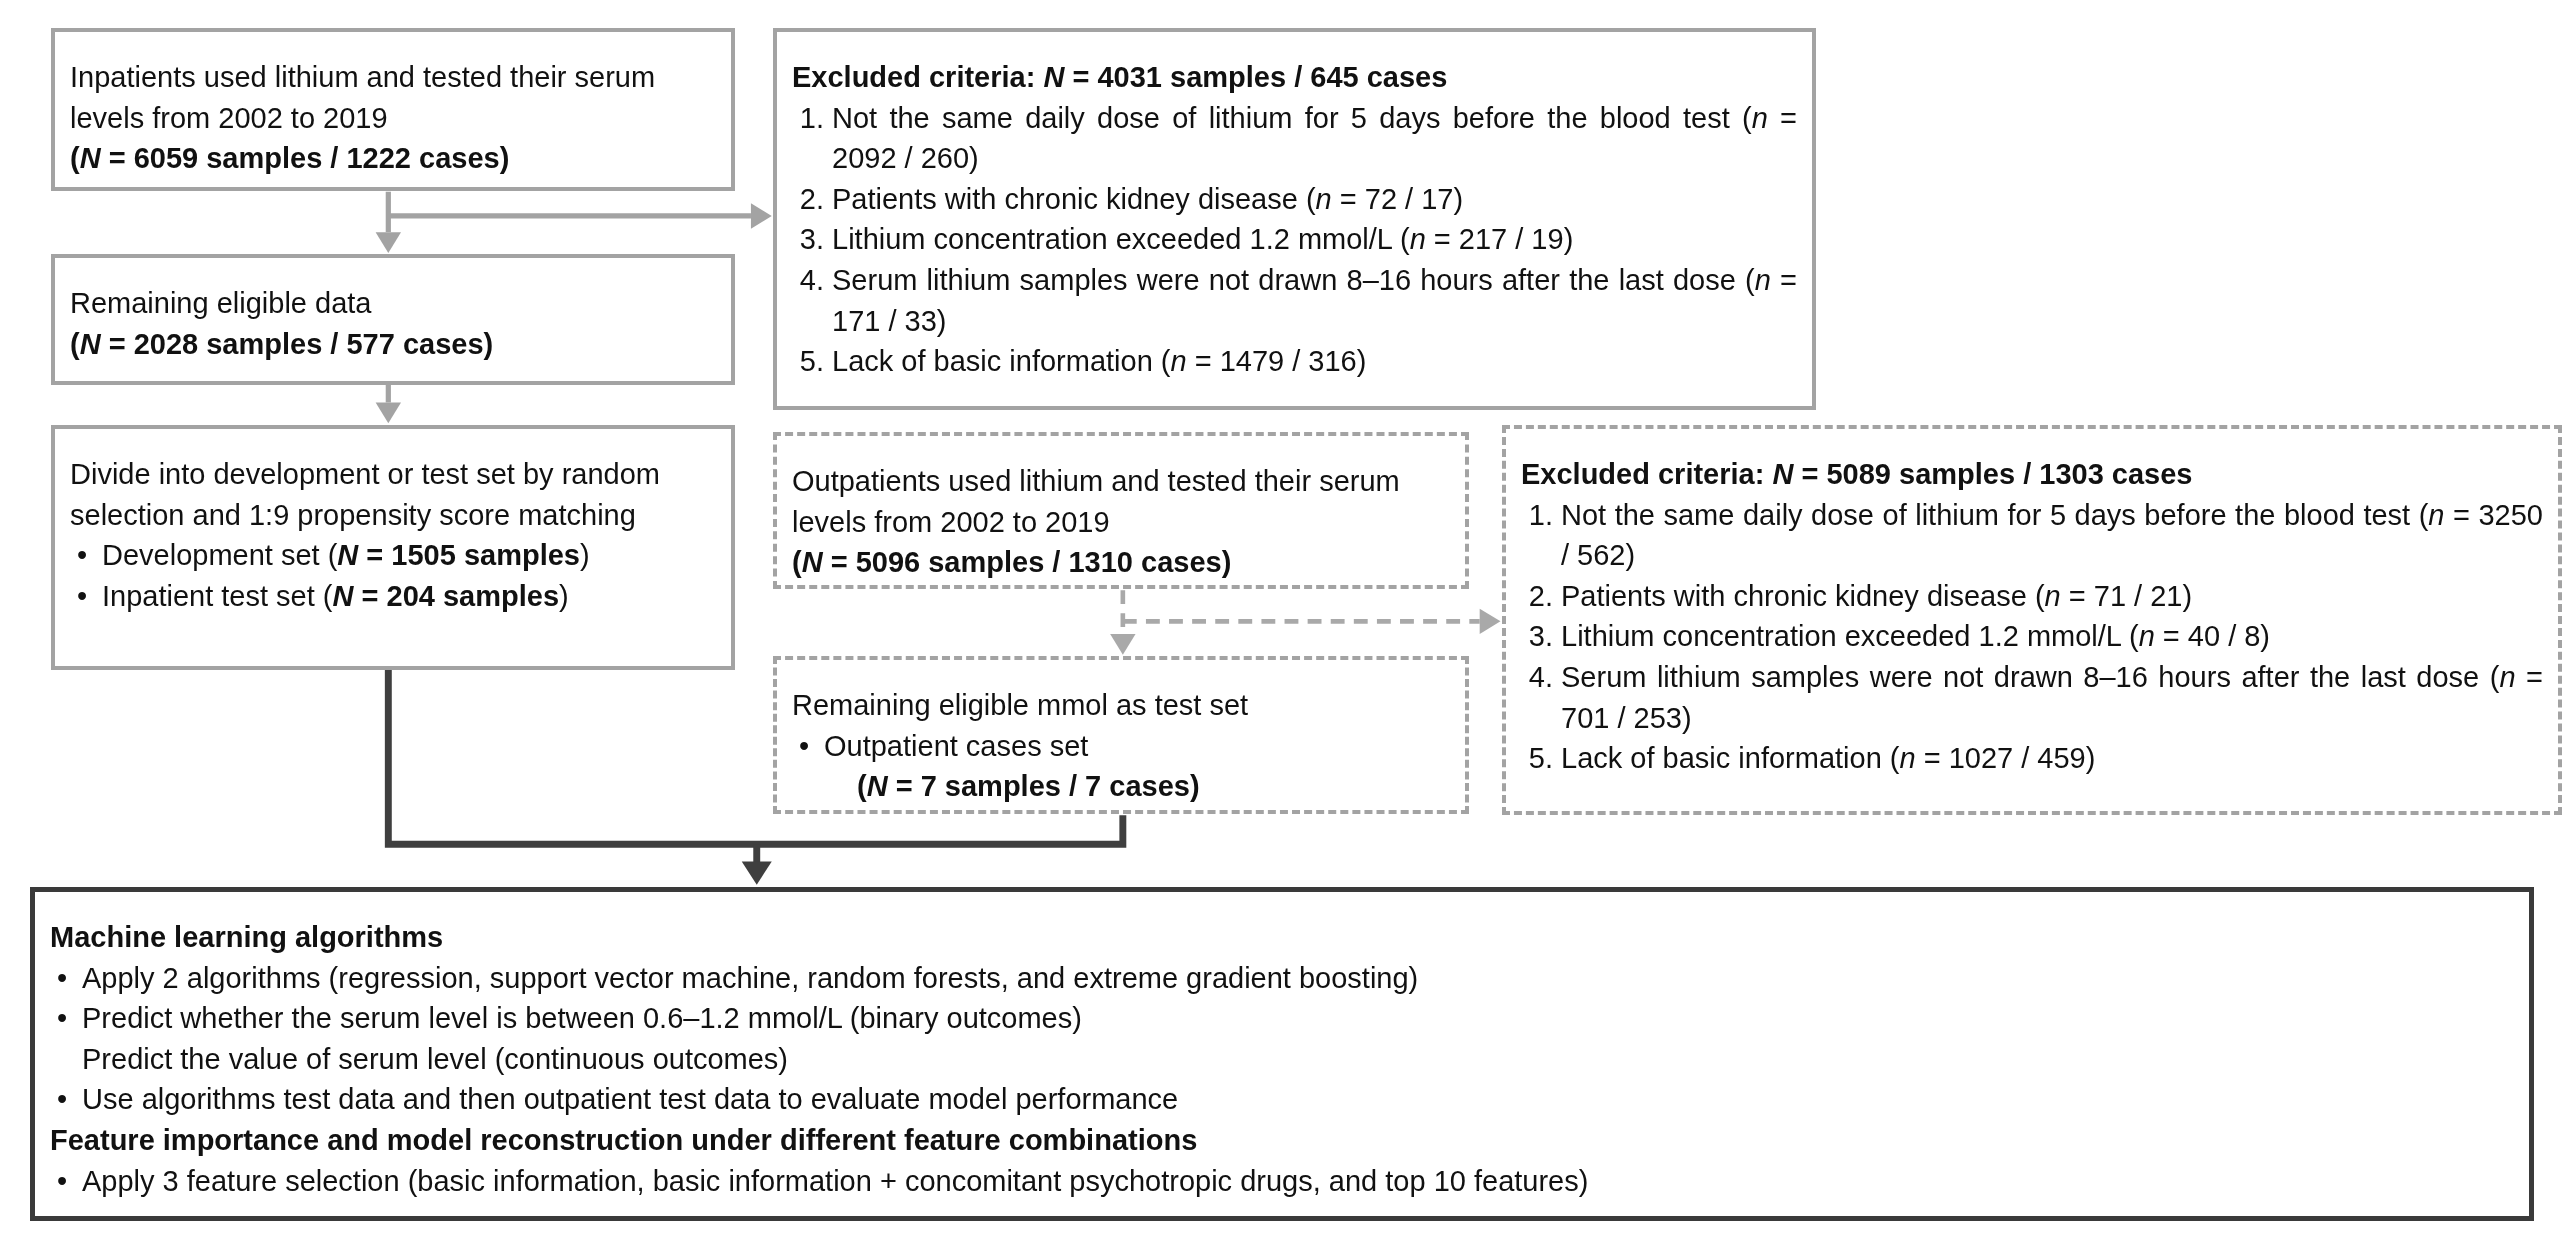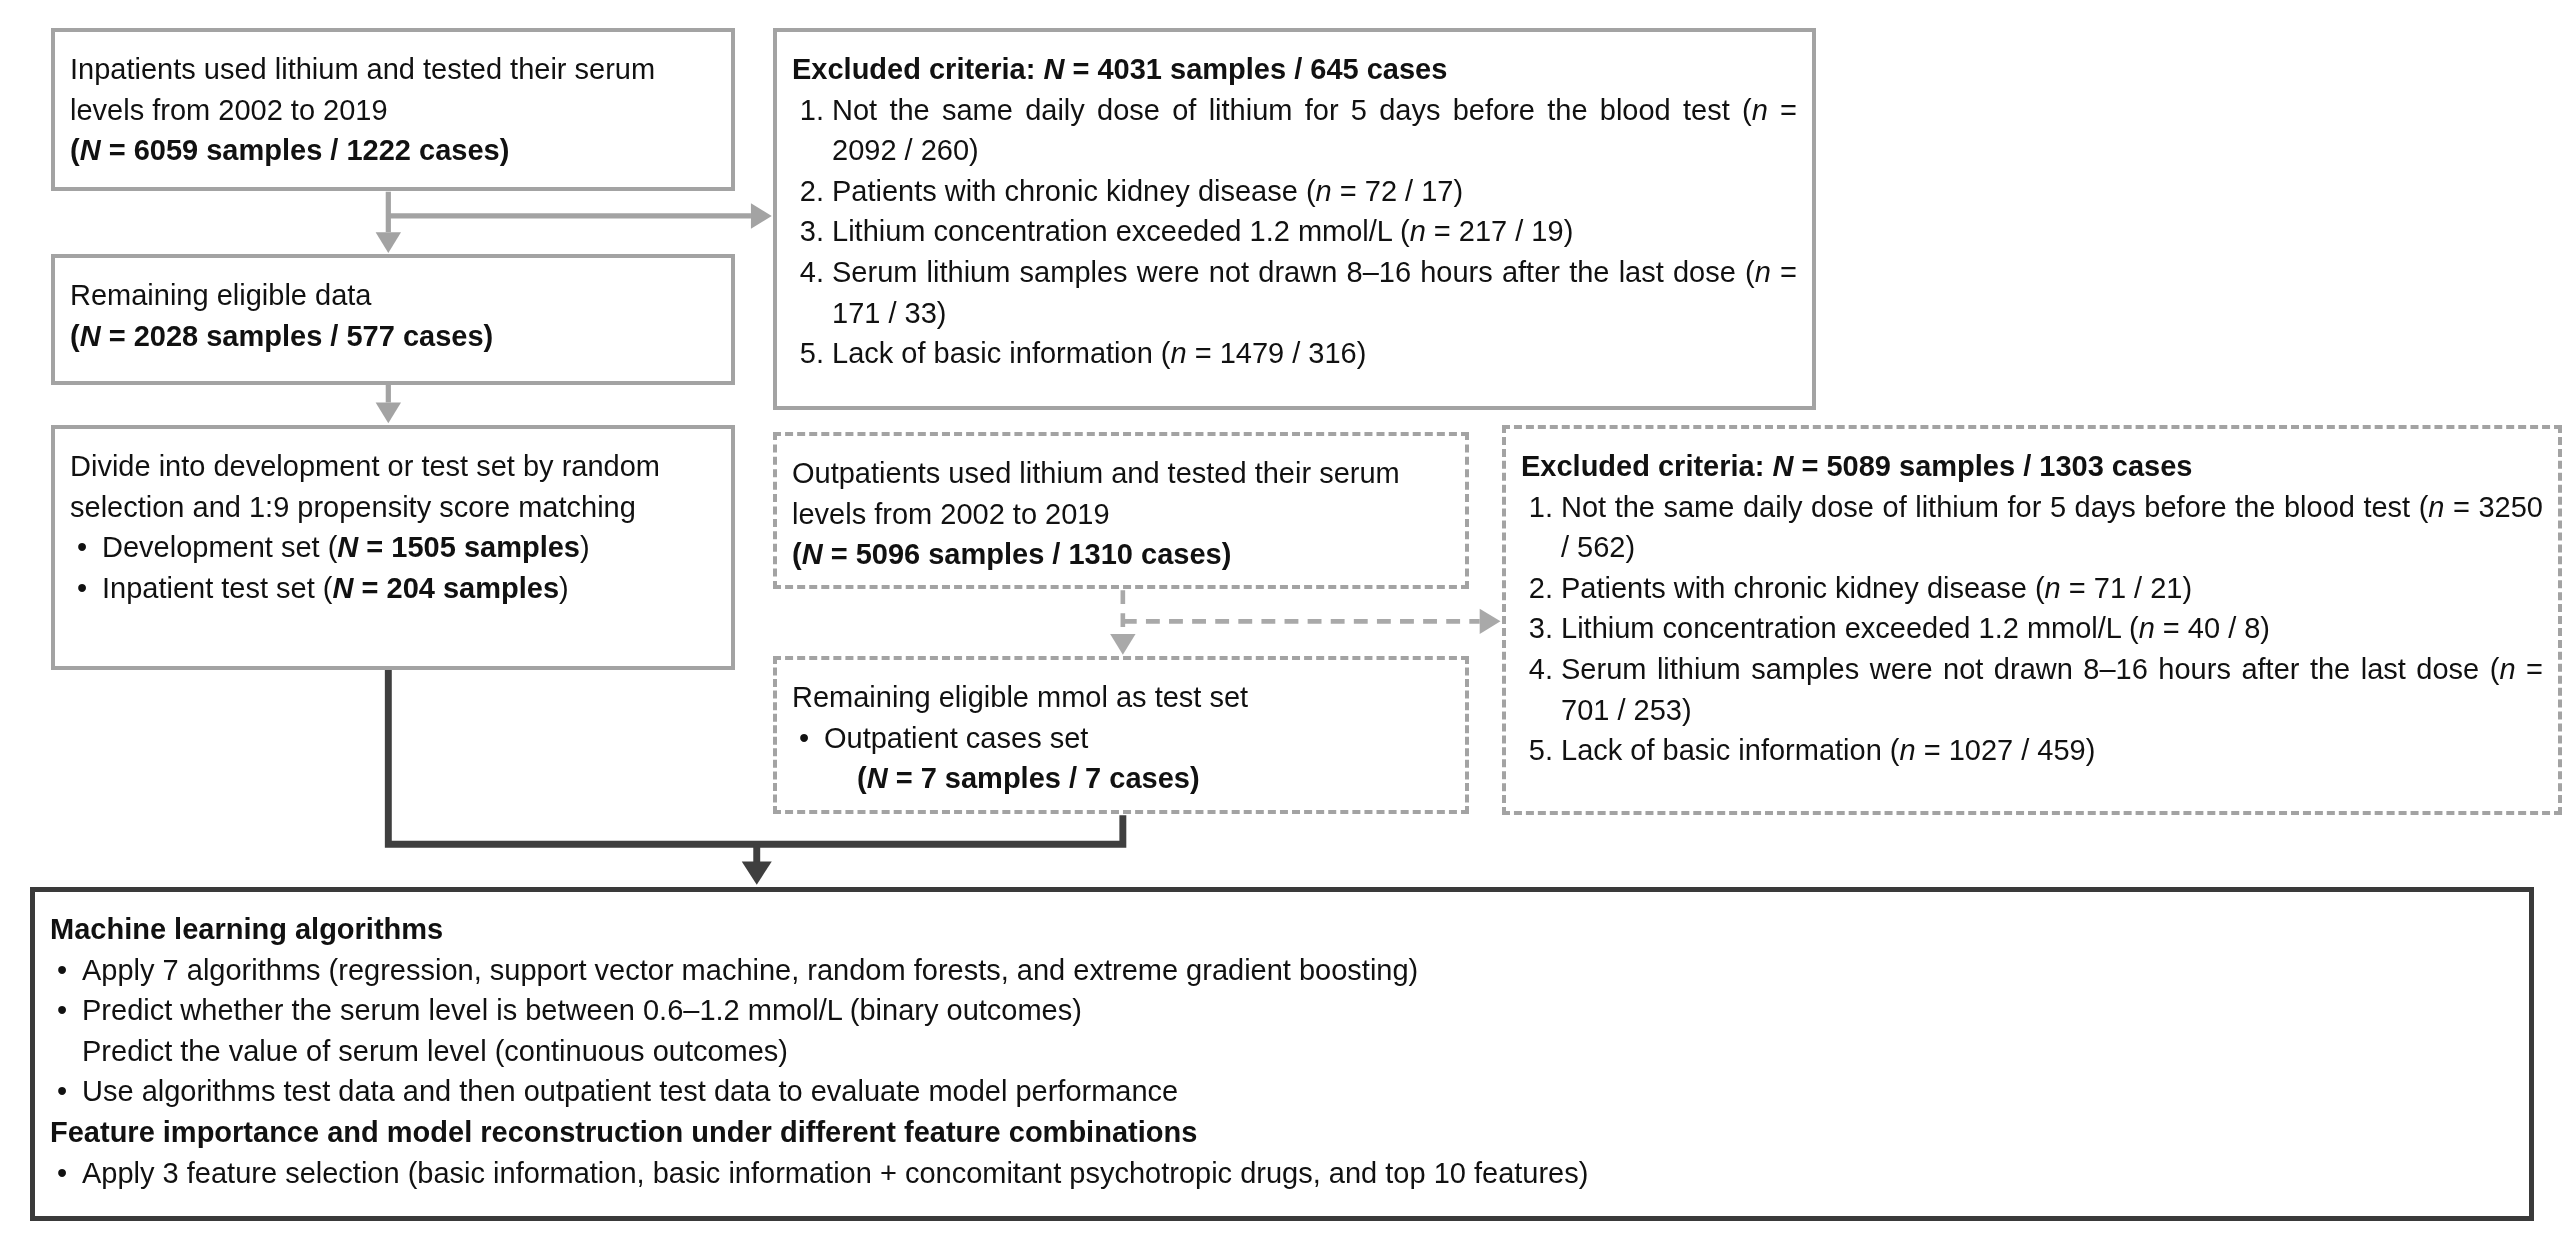--- a/index.html
+++ b/index.html
@@ -9,21 +9,21 @@
     position: relative;
     font-family: "Liberation Sans", "DejaVu Sans", sans-serif;
     font-size: 29px;
     line-height: 1.4;
     color: #111111;
   }
   .canvas { position: absolute; inset: 0; }
   .box {
     position: absolute;
     background: #ffffff;
-    padding: 17px 15px;
+    padding: 25px 15px;
   }
   .solid-gray  { border: 4.6px solid #a3a3a3; }
   .dashed-gray { border: 4px dashed #a3a3a3; }
   .solid-dark  { border: 5.8px solid #3a3a3a; }
   .bold { font-weight: bold; }
   ol.excl {
     margin: 0;
     padding-left: 40px;
     list-style: decimal;
   }
@@ -120,21 +120,21 @@
     <div>Remaining eligible mmol as test set</div>
     <ul class="bullets">
       <li>Outpatient cases set</li>
     </ul>
     <div class="bold indent2">(<i>N</i> = 7 samples / 7 cases)</div>
   </div>
 
   <div class="box solid-dark" style="left:30px; top:887px; width:2504px; height:334px;">
     <div class="bold">Machine learning algorithms</div>
     <ul class="bullets">
-      <li>Apply 7 algorithms (regression, support vector machine, random forests, and extreme gradient boosting)</li>
+      <li>Apply 2 algorithms (regression, support vector machine, random forests, and extreme gradient boosting)</li>
       <li>Predict whether the serum level is between 0.6–1.2 mmol/L (binary outcomes)</li>
     </ul>
     <div class="indent">Predict the value of serum level (continuous outcomes)</div>
     <ul class="bullets">
       <li>Use algorithms test data and then outpatient test data to evaluate model performance</li>
     </ul>
     <div class="bold">Feature importance and model reconstruction under different feature combinations</div>
     <ul class="bullets">
       <li>Apply 3 feature selection (basic information, basic information + concomitant psychotropic drugs, and top 10 features)</li>
     </ul>

